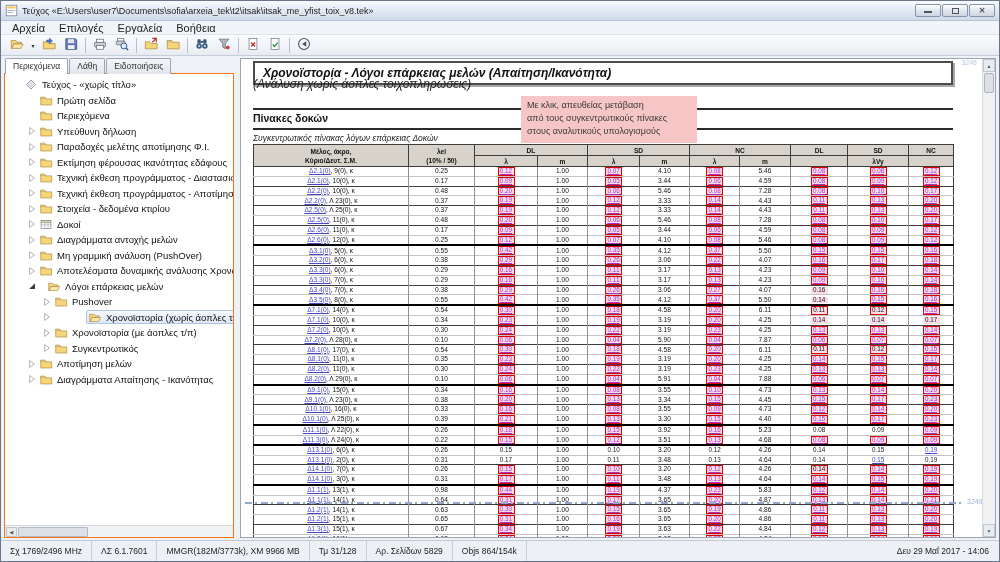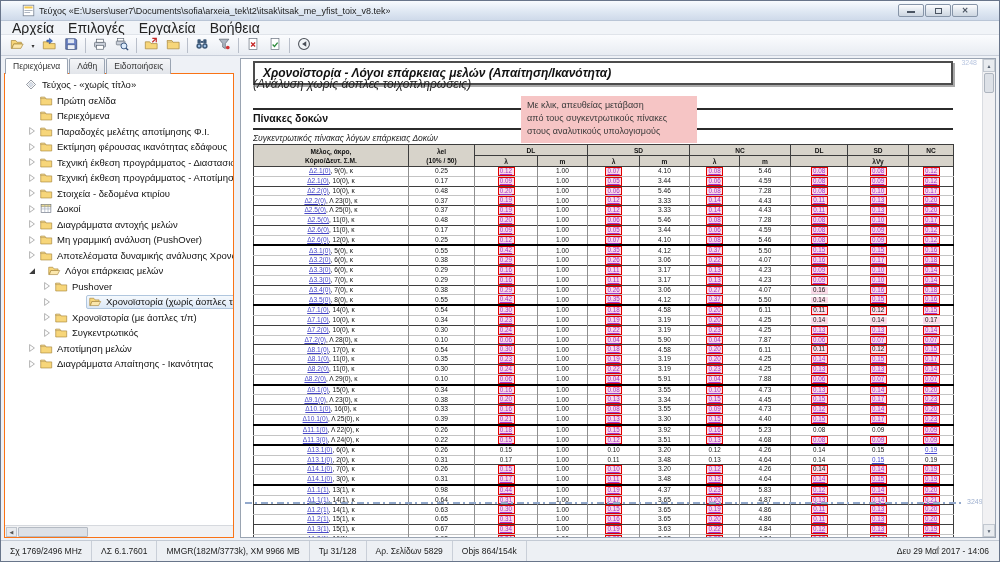--- a/index.html
+++ b/index.html
@@ -1,32 +1,32 @@
 <!DOCTYPE html>
 <html><head>
 <meta charset="utf-8">
 <style>
   *{box-sizing:border-box;margin:0;padding:0}
   html,body{background:#9aa4b0}
   body{font-family:"Liberation Sans",sans-serif}
   .window{width:1000px;height:562px;border:1px solid #68758a;background:#eef1f6;display:flex;flex-direction:column;position:relative;overflow:hidden}
 
   
-  .titlebar{height:20px;flex:0 0 auto;background:linear-gradient(#f8fbfe,#dfe8f3 55%,#cfdaea);display:flex;align-items:center;padding:0 21px;border-bottom:1px solid #b9c5d6}
+  .titlebar{height:20px;flex:0 0 auto;background:linear-gradient(#f8fbfe,#dfe8f3 55%,#cfdaea);display:flex;align-items:center;padding:0 4px;border-bottom:1px solid #b9c5d6}
   .app-icon{width:13px;height:13px;display:inline-flex}
   .title-text{font-size:9px;color:#1c1c1c;margin-left:4px;white-space:nowrap;overflow:hidden}
   .win-btns{margin-left:auto;display:flex;gap:1px}
   .win-btn{width:26px;height:13px;border:1px solid #8795a8;border-radius:2px;background:linear-gradient(#fdfdfe,#e2e8ef 50%,#cdd6e1);display:flex;align-items:center;justify-content:center;color:#3a4350;font-size:7px;line-height:7px}
   .glyph-min{display:block;width:8px;height:3px;border-bottom:2px solid #4a5462;margin-top:2px}
   .glyph-max{display:block;width:7px;height:6px;border:1.5px solid #4a5462}
   .glyph-close{font-size:8px;font-weight:bold;color:#4a5462}
 
   
   .menubar{height:14px;flex:0 0 auto;display:flex;align-items:center;background:#f1f4f8;border-bottom:1px solid #e0e4ea;padding-left:4px}
-  .menu-item{font-size:14px;color:#222;padding:1px 7px;white-space:nowrap}
+  .menu-item{font-size:11px;color:#222;padding:1px 7px;white-space:nowrap}
   .toolbar{height:21px;flex:0 0 auto;display:flex;align-items:center;background:linear-gradient(#fbfcfe,#e8ecf2);border-bottom:1px solid #c8ced9;padding-left:5px}
   .tb-btn{width:22px;height:18px;display:flex;align-items:center;justify-content:center;border:1px solid transparent;border-radius:2px;background:transparent}
   .tb-btn.narrow{width:10px}
   .tb-btn svg{width:14px;height:14px}
   .tb-dd{font-size:6px;color:#333}
   .tb-sep{width:1px;height:15px;background:#b9bfca;margin:0 3px;flex:0 0 auto}
 
   
   .main{flex:1;display:flex;min-height:0}
   .left-panel{width:230px;flex:0 0 auto;margin:2px 0 2px 3px;display:flex;flex-direction:column;min-height:0}
@@ -252,20 +252,36 @@
             <div class="tree-item" style="padding-left: 19px;">
               <span class="arrow"></span>
               <span class="row-inner">
                 <span class="ticon">
                   <svg viewBox="0 0 16 16">
                     <path d="M1.5 4h5l1.5 2H15v7.5H1.5z" fill="#f7d67a" stroke="#a8873a" stroke-width="0.8"></path>
                     <path d="M1.5 4h5l1.2 1.6H1.5z" fill="#fbe7ad" stroke="#a8873a" stroke-width="0.6"></path>
                   </svg>
                 </span>
                 <span>Περιεχόμενα</span>
+              </span>
+            </div>
+            <div class="tree-item" style="padding-left: 19px;">
+              <span class="arrow">
+                <svg viewBox="0 0 8 8" width="8" height="8">
+                  <path d="M1.6 0.6l4.8 3.4-4.8 3.4z" fill="#fff" stroke="#a0a0a0" stroke-width="0.8"></path>
+                </svg>
+              </span>
+              <span class="row-inner">
+                <span class="ticon">
+                  <svg viewBox="0 0 16 16">
+                    <path d="M1.5 4h5l1.5 2H15v7.5H1.5z" fill="#f7d67a" stroke="#a8873a" stroke-width="0.8"></path>
+                    <path d="M1.5 4h5l1.2 1.6H1.5z" fill="#fbe7ad" stroke="#a8873a" stroke-width="0.6"></path>
+                  </svg>
+                </span>
+                <span>Υπεύθυνη δήλωση</span>
               </span>
             </div>
             <div class="tree-item" style="padding-left: 19px;">
               <span class="arrow">
                 <svg viewBox="0 0 8 8" width="8" height="8">
                   <path d="M1.6 0.6l4.8 3.4-4.8 3.4z" fill="#fff" stroke="#a0a0a0" stroke-width="0.8"></path>
                 </svg>
               </span>
               <span class="row-inner">
                 <span class="ticon">

